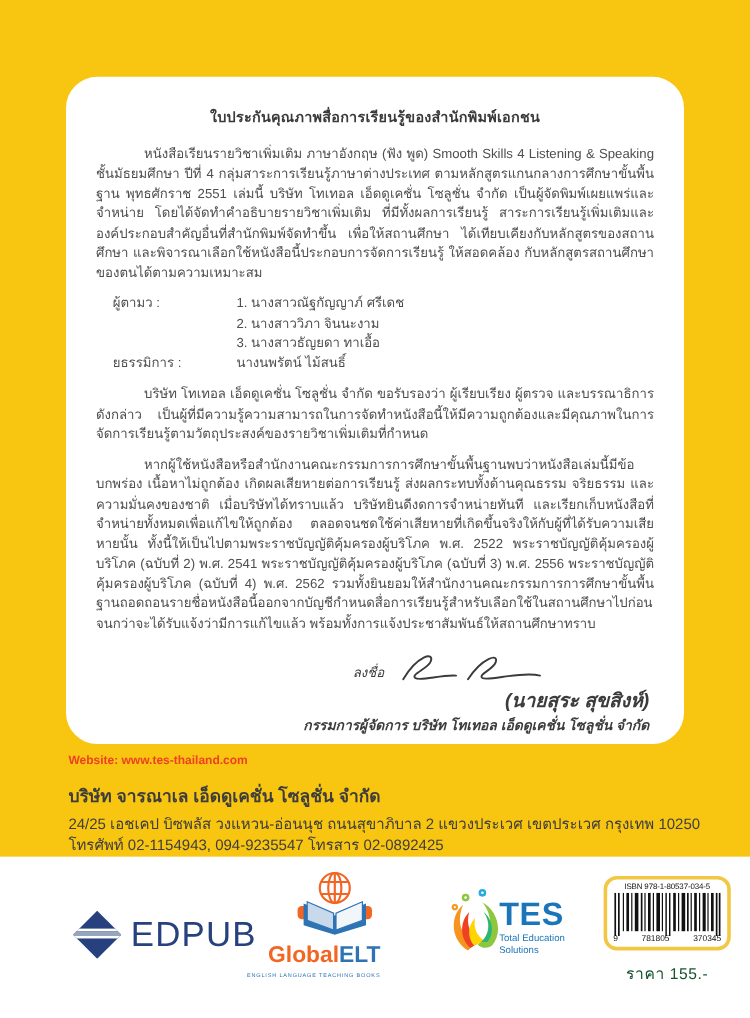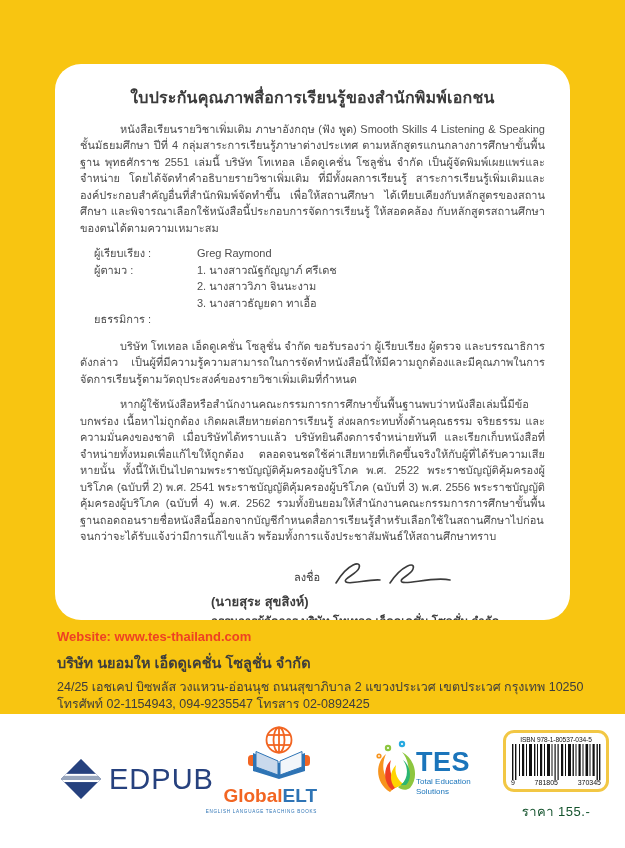--- a/index.html
+++ b/index.html
@@ -18,43 +18,44 @@
   .card {
     position: absolute; left: 55px; top: 64px; width: 515px; height: 556px;
     border-radius: 26px; overflow: hidden; background: #ffffff;
     display: flex; flex-direction: column;
   }
   .card-body {
     flex: 1; padding: 18px 25px 4px 25px;
     color: #4e4e4e; font-size: 11px; line-height: 16.5px;
   }
   .card-title {
-    text-align: center; font-weight: bold; font-size: 16px; color: #3a3a3a;
+    text-align: center; font-weight: bold; font-size: 12px; color: #3a3a3a;
     margin: 8px 0 14px 0; letter-spacing: 0.2px;
   }
   .para {
     text-align: justify; text-indent: 40px; margin-bottom: 9px;
   }
   .credits { margin: 4px 0 10px 14px; }
   .credit-row { display: flex; }
   .credit-label { width: 103px; flex: 0 0 103px; }
   .credit-value { flex: 1; }
   .sig-block {
-    width: 330px; margin: 14px 4px 0 auto; text-align: left;
+    width: 330px; margin: 14px 4px 0 auto; text-align: right;
     color: #3c3c3c;
+    font-style: italic;
   }
   .sig-line { display: flex; align-items: flex-end; justify-content: center; gap: 8px; }
   .sig-label { font-size: 11px; padding-bottom: 3px; }
   .sig-svg { display: block; }
-  .sig-name { font-weight: bold; font-size: 13px; margin-top: 5px; }
+  .sig-name { font-weight: bold; font-size: 16px; margin-top: 5px; }
   .sig-role { font-weight: bold; font-size: 11.5px; margin-top: 3px; }
   
   .website-line {
     position: absolute; left: 57px; top: 629px;
-    color: #EE4123; font-weight: bold; font-size: 13px;
+    color: #EE4123; font-weight: bold; font-size: 10px;
   }
   .company-block { position: absolute; left: 57px; top: 651px; color: #3d3d3d; }
   .company-name { font-weight: bold; font-size: 14.5px; margin-bottom: 5px; }
   .company-address, .company-phone { font-size: 12.5px; line-height: 17px; }
   
   .logo-band { position: absolute; left: 0; top: 714px; width: 625px; height: 134px; background: #ffffff; }
   .edpub { position: absolute; left: 60px; top: 44px; display: flex; align-items: center; gap: 7px; }
   .edpub-text { font-size: 29px; color: #26417E; font-weight: 500; letter-spacing: 1px; }
   .globalelt { position: absolute; left: 203px; top: 12px; width: 114px; text-align: right; }
   .globalelt-text { font-size: 19px; font-weight: bold; margin-top: 1px; }
@@ -82,37 +83,34 @@
 <div class="yellow-bg"></div>
 
 <div class="card">
   <div class="card-body">
     <div class="card-title">ใบประกันคุณภาพสื่อการเรียนรู้ของสำนักพิมพ์เอกชน</div>
 
     <p class="para">หนังสือเรียนรายวิชาเพิ่มเติม ภาษาอังกฤษ (ฟัง พูด) Smooth Skills 4 Listening &amp; Speaking ชั้นมัธยมศึกษา ปีที่ 4 กลุ่มสาระการเรียนรู้ภาษาต่างประเทศ ตามหลักสูตรแกนกลางการศึกษาขั้นพื้นฐาน พุทธศักราช 2551 เล่มนี้ บริษัท โทเทอล เอ็ดดูเคชั่น โซลูชั่น จำกัด เป็นผู้จัดพิมพ์เผยแพร่และจำหน่าย โดยได้จัดทำคำอธิบายรายวิชาเพิ่มเติม ที่มีทั้งผลการเรียนรู้ สาระการเรียนรู้เพิ่มเติมและองค์ประกอบสำคัญอื่นที่สำนักพิมพ์จัดทำขึ้น เพื่อให้สถานศึกษา ได้เทียบเคียงกับหลักสูตรของสถานศึกษา และพิจารณาเลือกใช้หนังสือนี้ประกอบการจัดการเรียนรู้ ให้สอดคล้อง กับหลักสูตรสถานศึกษาของตนได้ตามความเหมาะสม</p>
 
     <div class="credits">
       <div class="credit-row">
-        <span class="credit-label">ผู้เรียบเรียง :</span>
-        <span class="credit-value">Greg Raymond</span>
-      </div>
-      <div class="credit-row">
         <span class="credit-label">ผู้ตามว :</span>
         <span class="credit-value">1. นางสาวณัฐกัญญาภ์ ศรีเดช</span>
       </div>
       <div class="credit-row">
         <span class="credit-label"></span>
         <span class="credit-value">2. นางสาววิภา จินนะงาม</span>
       </div>
       <div class="credit-row">
         <span class="credit-label"></span>
         <span class="credit-value">3. นางสาวธัญยดา ทาเอื้อ</span>
       </div>
       <div class="credit-row">
         <span class="credit-label">ยธรรมิการ :</span>
+        <span class="credit-value">นางนพรัตน์ ไม้สนธิ์</span>
       </div>
     </div>
 
     <p class="para">บริษัท โทเทอล เอ็ดดูเคชั่น โซลูชั่น จำกัด ขอรับรองว่า ผู้เรียบเรียง ผู้ตรวจ และบรรณาธิการ ดังกล่าว เป็นผู้ที่มีความรู้ความสามารถในการจัดทำหนังสือนี้ให้มีความถูกต้องและมีคุณภาพในการจัดการเรียนรู้ตามวัตถุประสงค์ของรายวิชาเพิ่มเติมที่กำหนด</p>
     <p class="para">หากผู้ใช้หนังสือหรือสำนักงานคณะกรรมการการศึกษาขั้นพื้นฐานพบว่าหนังสือเล่มนี้มีข้อบกพร่อง เนื้อหาไม่ถูกต้อง เกิดผลเสียหายต่อการเรียนรู้ ส่งผลกระทบทั้งด้านคุณธรรม จริยธรรม และความมั่นคงของชาติ เมื่อบริษัทได้ทราบแล้ว บริษัทยินดีงดการจำหน่ายทันที และเรียกเก็บหนังสือที่จำหน่ายทั้งหมดเพื่อแก้ไขให้ถูกต้อง ตลอดจนชดใช้ค่าเสียหายที่เกิดขึ้นจริงให้กับผู้ที่ได้รับความเสียหายนั้น ทั้งนี้ให้เป็นไปตามพระราชบัญญัติคุ้มครองผู้บริโภค พ.ศ. 2522 พระราชบัญญัติคุ้มครองผู้บริโภค (ฉบับที่ 2) พ.ศ. 2541 พระราชบัญญัติคุ้มครองผู้บริโภค (ฉบับที่ 3) พ.ศ. 2556 พระราชบัญญัติคุ้มครองผู้บริโภค (ฉบับที่ 4) พ.ศ. 2562 รวมทั้งยินยอมให้สำนักงานคณะกรรมการการศึกษาขั้นพื้นฐานถอดถอนรายชื่อหนังสือนี้ออกจากบัญชีกำหนดสื่อการเรียนรู้สำหรับเลือกใช้ในสถานศึกษาไปก่อนจนกว่าจะได้รับแจ้งว่ามีการแก้ไขแล้ว พร้อมทั้งการแจ้งประชาสัมพันธ์ให้สถานศึกษาทราบ</p>
 
     <div class="sig-block">
       <div class="sig-line">
         <span class="sig-label">ลงชื่อ</span>
         <svg class="sig-svg" width="130" height="30" viewBox="0 0 130 30">
@@ -127,21 +125,21 @@
     </div>
   </div>
 
 </div>
 
 <div class="website-line">
   <span>Website:</span>
   <span>www.tes-thailand.com</span>
 </div>
 <div class="company-block">
-  <div class="company-name">บริษัท นยอมให เอ็ดดูเคชั่น โซลูชั่น จำกัด</div>
+  <div class="company-name">บริษัท จารณาเล เอ็ดดูเคชั่น โซลูชั่น จำกัด</div>
   <div class="company-address">24/25 เอชเคป บิซพลัส วงแหวน-อ่อนนุช ถนนสุขาภิบาล 2 แขวงประเวศ เขตประเวศ กรุงเทพ 10250</div>
   <div class="company-phone">โทรศัพท์ 02-1154943, 094-9235547 โทรสาร 02-0892425</div>
 </div>
 
 <div class="logo-band">
 
   <div class="edpub">
     <svg width="42" height="42" viewBox="0 0 44 44">
       <defs>
           <clipPath id="dcp">

